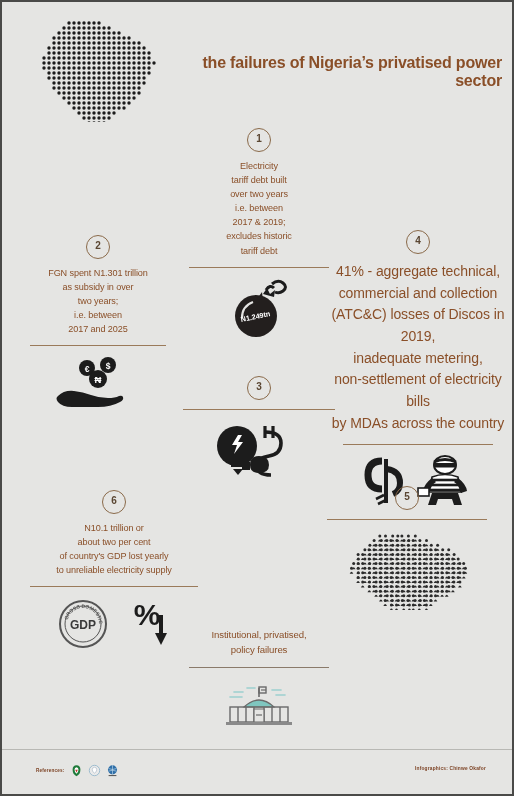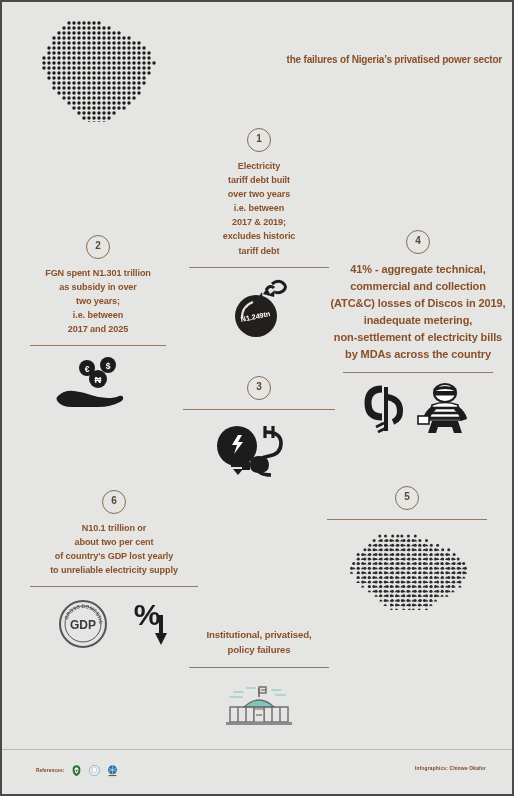--- a/index.html
+++ b/index.html
@@ -40,21 +40,21 @@
   }
   .title-main {
     font-size: 31px;
     font-weight: bold;
     color: #8a4f28;
     letter-spacing: -0.5px;
     line-height: 1;
     margin: 0;
   }
   .title-sub {
-    font-size: 10px;
+    font-size: 16px;
     font-weight: bold;
     color: #8a4f28;
     margin: 8px 0 0 0;
     letter-spacing: -0.2px;
   }
   
   .block {
     position: absolute;
     text-align: center;
   }
@@ -65,21 +65,21 @@
     border: 1px solid #8a6a4a;
     color: #5a4632;
     font-size: 10px;
     font-weight: bold;
     line-height: 20px;
     margin: 0 auto 7px auto;
     background: transparent;
   }
   .block-text {
     font-size: 9.1px;
-    font-weight: bold;
+    font-weight: normal;
     color: #8a4f28;
     line-height: 1.55;
     white-space: pre-line;
     letter-spacing: -0.1px;
   }
   .rule {
     height: 1px;
     background: #9a7a5a;
     margin: 9px auto 0 auto;
   }
@@ -509,21 +509,21 @@
         <text x="37" y="15.5" fill="#fff" font-size="8.5" font-weight="bold" text-anchor="middle" font-family="Liberation Sans, sans-serif">€</text>
         <text x="58" y="12.5" fill="#fff" font-size="8.5" font-weight="bold" text-anchor="middle" font-family="Liberation Sans, sans-serif">$</text>
         <text x="48" y="27" fill="#fff" font-size="9.5" font-weight="bold" text-anchor="middle" font-family="Liberation Sans, sans-serif">₦</text>
         <path d="M8 40 q6 -6 16 -5 q9 1 17 4 q8 3 17 3 q7 0 11 -2 q3 -1 4 1 q1 3 -3 5 q-9 5 -22 5 l-26 0 q-10 0 -14 -5 q-3 -4 0 -6 z" fill="#1c1c1c"></path>
       </svg>
     </div>
   </div>
 
   <div class="block" style="left:326px; top:228px; width:180px;">
     <div class="num-badge">4</div>
-    <div class="block-text" style="font-size:11px;">41% - aggregate technical,
+    <div class="block-text" style="font-size:14px;">41% - aggregate technical,
 commercial and collection
 (ATC&amp;C) losses of Discos in 2019,
 inadequate metering,
 non-settlement of electricity bills
 by MDAs across the country</div>
     <div class="rule" style="width:150px;"></div>
     <div class="icon-area" style="gap:6px;">
       <svg width="48" height="52" viewBox="0 0 48 52">
         <path d="M20 6 q-14 0 -14 14 q0 14 14 14" stroke="#1c1c1c" stroke-width="7" fill="none"></path>
         <path d="M24 4 l0 44" stroke="#1c1c1c" stroke-width="4"></path>

